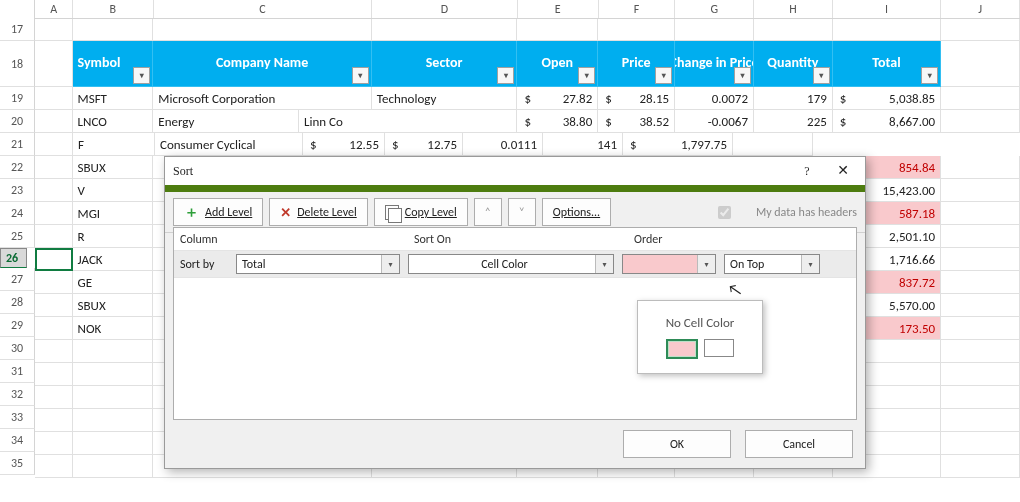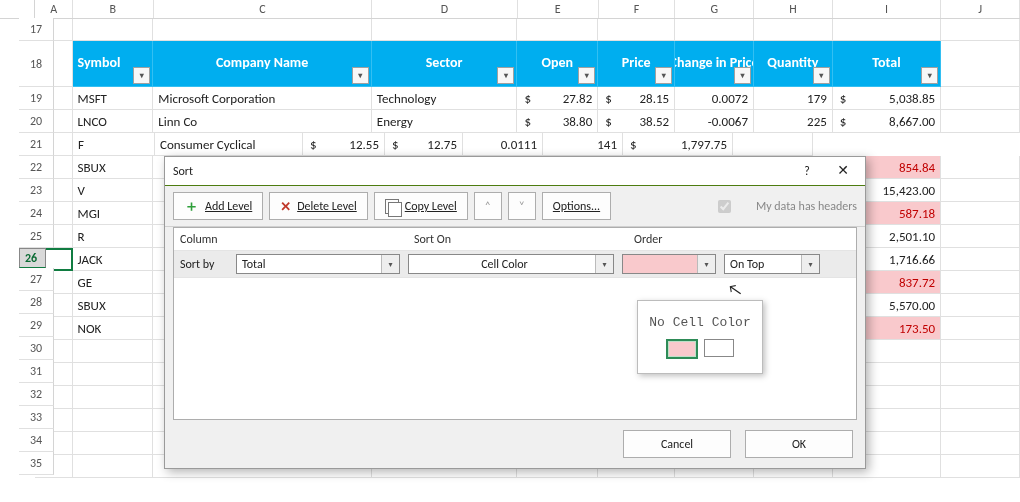--- a/index.html
+++ b/index.html
@@ -2,21 +2,21 @@
 <html><head>
 <meta charset="utf-8">
 <style>
   html,body{margin:0;padding:0;font-family:"Segoe UI",Calibri,Arial,sans-serif;font-size:13px;color:#222;background:#fff;}
   .sheet{position:relative;width:1020px;height:502px;overflow:hidden;background:#fff;}
   
   .colhdr{position:absolute;top:0;left:0;right:0;height:18px;display:flex;border-bottom:1px solid #d4d4d4;background:#fff;z-index:1;}
   .colhdr .rowhdr-corner{width:35px;border-right:1px solid #d4d4d4;}
   .ch{box-sizing:border-box;text-align:center;font-size:12px;color:#555;border-right:1px solid #e0e0e0;line-height:18px;}
   
-  .rowhdr{position:absolute;top:18px;left:0;width:35px;z-index:1;padding-left:19px;}
+  .rowhdr{position:absolute;top:18px;left:0;width:35px;z-index:1;}
   .rh{height:23px;box-sizing:border-box;border-bottom:1px solid #e0e0e0;border-right:1px solid #d4d4d4;text-align:center;font-size:12px;color:#555;line-height:23px;background:#fff;}
   .rh.r18{height:46px;line-height:46px;}
   .rh.sel{background:#d9d9d9;border-bottom:1px solid #107c41;font-weight:600;color:#0b6b34;}
   
   .grid{position:absolute;top:18px;left:35px;right:0;bottom:0;}
   .row{display:flex;height:23px;}
   .row.rHead{height:46px;}
   .cell{box-sizing:border-box;border-right:1px solid #e0e0e0;border-bottom:1px solid #e0e0e0;padding:0 5px;line-height:23px;white-space:nowrap;overflow:hidden;background:#fff;position:relative;}
   .row.rHead .cell{background:#00AEEF;color:#fff;font-weight:600;font-size:14px;border-right:1px solid #33bff2;border-bottom:1px solid #33bff2;display:flex;align-items:center;justify-content:center;text-align:right;line-height:1.15;}
   .row.rHead .cell.left{justify-content:flex-start;}
@@ -29,21 +29,21 @@
   .selcell{outline:2px solid #107c41;outline-offset:-2px;}
   
   .fbtn{position:absolute;right:2px;bottom:2px;width:15px;height:15px;background:#f7f7f7;border:1px solid #a0a0a0;display:flex;align-items:center;justify-content:center;font-size:8px;color:#555;}
   
   .cA{width:38px;} .cB{width:82px;} .cC{width:222px;} .cD{width:148px;}
   .cE{width:82px;} .cF{width:78px;} .cG{width:80px;} .cH{width:80px;}
   .cI{width:110px;} .cJ{width:80px;}
 
   
   .dlg{position:absolute;left:164px;top:156px;width:700px;height:311px;background:#f0f0f0;border:1px solid #9a9a9a;box-shadow:3px 3px 10px rgba(0,0,0,0.3);z-index:50;font-size:12px;color:#222;}
-  .dlg-title{height:28px;line-height:28px;padding:0 8px;background:#fff;border-bottom:1px solid #4d7c0f;position:relative;}
+  .dlg-title{height:28px;line-height:28px;padding:0 8px;background:#fff;border-bottom:7px solid #4d7c0f;position:relative;font-family:Liberation Serif, serif;}
   .dlg-title .x{position:absolute;right:6px;top:4px;width:32px;height:20px;text-align:center;line-height:20px;font-size:14px;}
   .dlg-title .q{position:absolute;right:48px;top:4px;width:20px;height:20px;text-align:center;line-height:20px;}
   .dlg-toolbar{height:40px;display:flex;align-items:center;padding:0 8px;gap:6px;border-bottom:1px solid #d0d0d0;}
   .btn{height:26px;padding:0 10px;background:#fdfdfd;border:1px solid #adadad;display:flex;align-items:center;gap:6px;cursor:default;}
   .btn.sm{width:26px;padding:0;justify-content:center;color:#888;}
   .btn.dis{color:#9a9a9a;}
   .plus{color:#2e9f3a;font-weight:700;font-size:15px;line-height:1;}
   .xmark{color:#c0392b;font-weight:700;font-size:13px;}
   .copyicn{display:inline-block;width:12px;height:13px;border:1px solid #777;position:relative;}
   .copyicn::after{content:"";position:absolute;left:2px;top:2px;width:12px;height:13px;border:1px solid #777;background:#fff;}
@@ -58,21 +58,21 @@
   .sel{height:20px;background:#fff;border:1px solid #888;box-sizing:border-box;position:relative;padding:0 18px 0 5px;line-height:18px;margin-right:8px;}
   .sel .arrow, .colorsel .arrow{position:absolute;right:0;top:0;width:17px;height:100%;border-left:1px solid #bbb;display:flex;align-items:center;justify-content:center;font-size:8px;color:#555;background:#eee;}
   .sel.w1{width:164px;}
   .sel.w2{width:206px;text-align:center;}
   .colorsel{width:94px;height:20px;border:1px solid #888;background:#f9c9cc;box-sizing:border-box;position:relative;margin-right:8px;}
   .sel.w3{width:96px;margin-right:0;}
   .dlg-foot{position:absolute;bottom:10px;right:12px;display:flex;gap:14px;}
   .dlg-foot .btn{width:86px;justify-content:center;}
   
   .pop{position:absolute;left:637px;top:300px;width:124px;height:64px;background:#fff;border:1px solid #bcbcbc;box-shadow:2px 2px 6px rgba(0,0,0,0.25);z-index:60;display:flex;flex-direction:column;align-items:center;justify-content:space-evenly;padding:4px 0;}
-  .pop .lbl{color:#555;font-family:Liberation Mono, monospace;}
+  .pop .lbl{color:#555;}
   .pop .sw{display:flex;gap:6px;}
   .swatch{width:28px;height:16px;border:1px solid #888;}
   .swatch.pinksw{background:#f9c9cc;border:2px solid #2e8b57;box-shadow:0 0 0 1px #bde0c8 inset;}
   .swatch.whitesw{background:#fff;}
   
   .cursor{position:absolute;left:728px;top:280px;z-index:70;font-size:16px;pointer-events:none;transform:rotate(-10deg);}
 </style>
 </head>
 <body>
 
@@ -183,22 +183,22 @@
           <div class="cell cH num">179</div>
           <div class="cell cI curr">
             <span class="s1">$</span>
             <span>5,038.85</span>
           </div>
           <div class="cell cJ"></div>
         </div>
         <div class="row">
           <div class="cell cA"></div>
           <div class="cell cB">LNCO</div>
+          <div class="cell cD">Energy</div>
           <div class="cell cC">Linn Co</div>
-          <div class="cell cD">Energy</div>
           <div class="cell cE curr">
             <span class="s1">$</span>
             <span>38.80</span>
           </div>
           <div class="cell cF curr">
             <span class="s1">$</span>
             <span>38.52</span>
           </div>
           <div class="cell cG num">-0.0067</div>
           <div class="cell cH num">225</div>
@@ -465,24 +465,24 @@
         <div class="sel w1"><span>Total</span><span class="arrow">▾</span></div>
         <div class="sel w2"><span>Cell Color</span><span class="arrow">▾</span></div>
         <div class="colorsel">
             <span class="arrow">▾</span>
           </div>
         <div class="sel w3"><span>On Top</span><span class="arrow">▾</span></div>
       </div>
     </div>
     <div class="dlg-foot">
       <div class="btn">
+          <span>OK</span>
+        </div>
+      <div class="btn">
           <span>Cancel</span>
-        </div>
-      <div class="btn">
-          <span>OK</span>
         </div>
     </div>
   </div>
 
   <div class="pop">
     <div class="lbl">No Cell Color</div>
     <div class="sw">
       <div class="swatch pinksw"></div>
       <div class="swatch whitesw"></div>
     </div>

